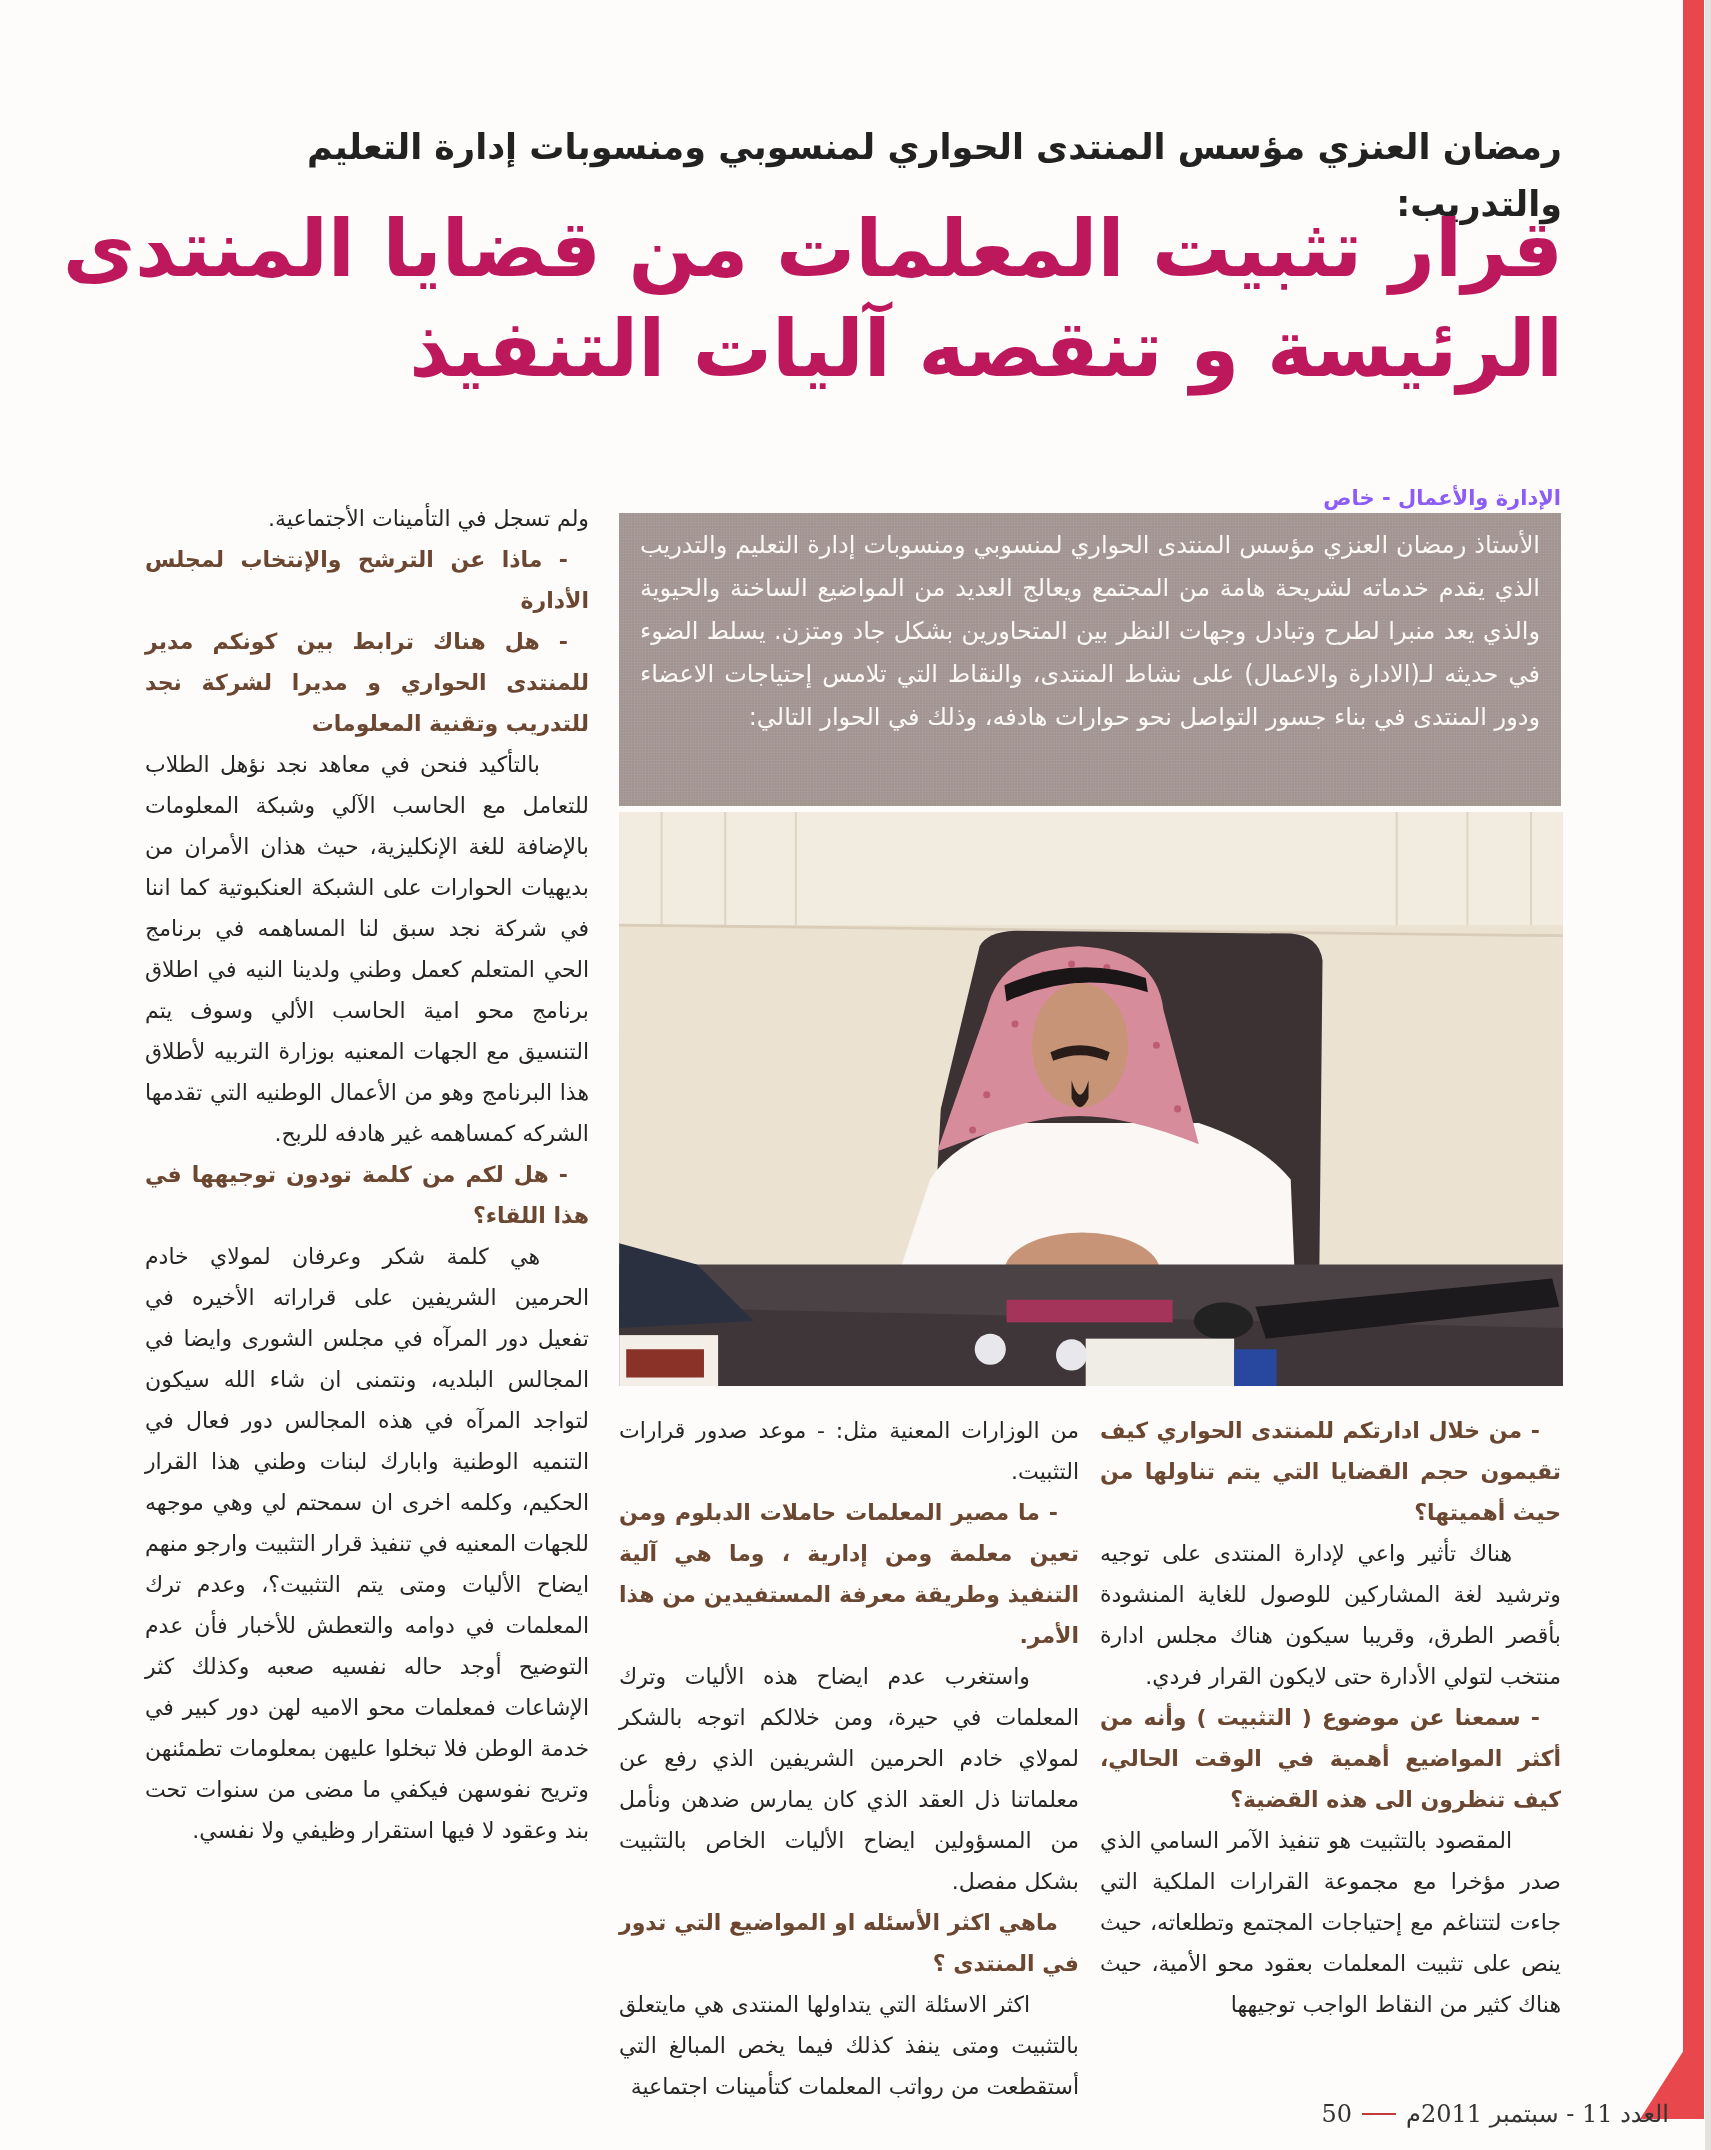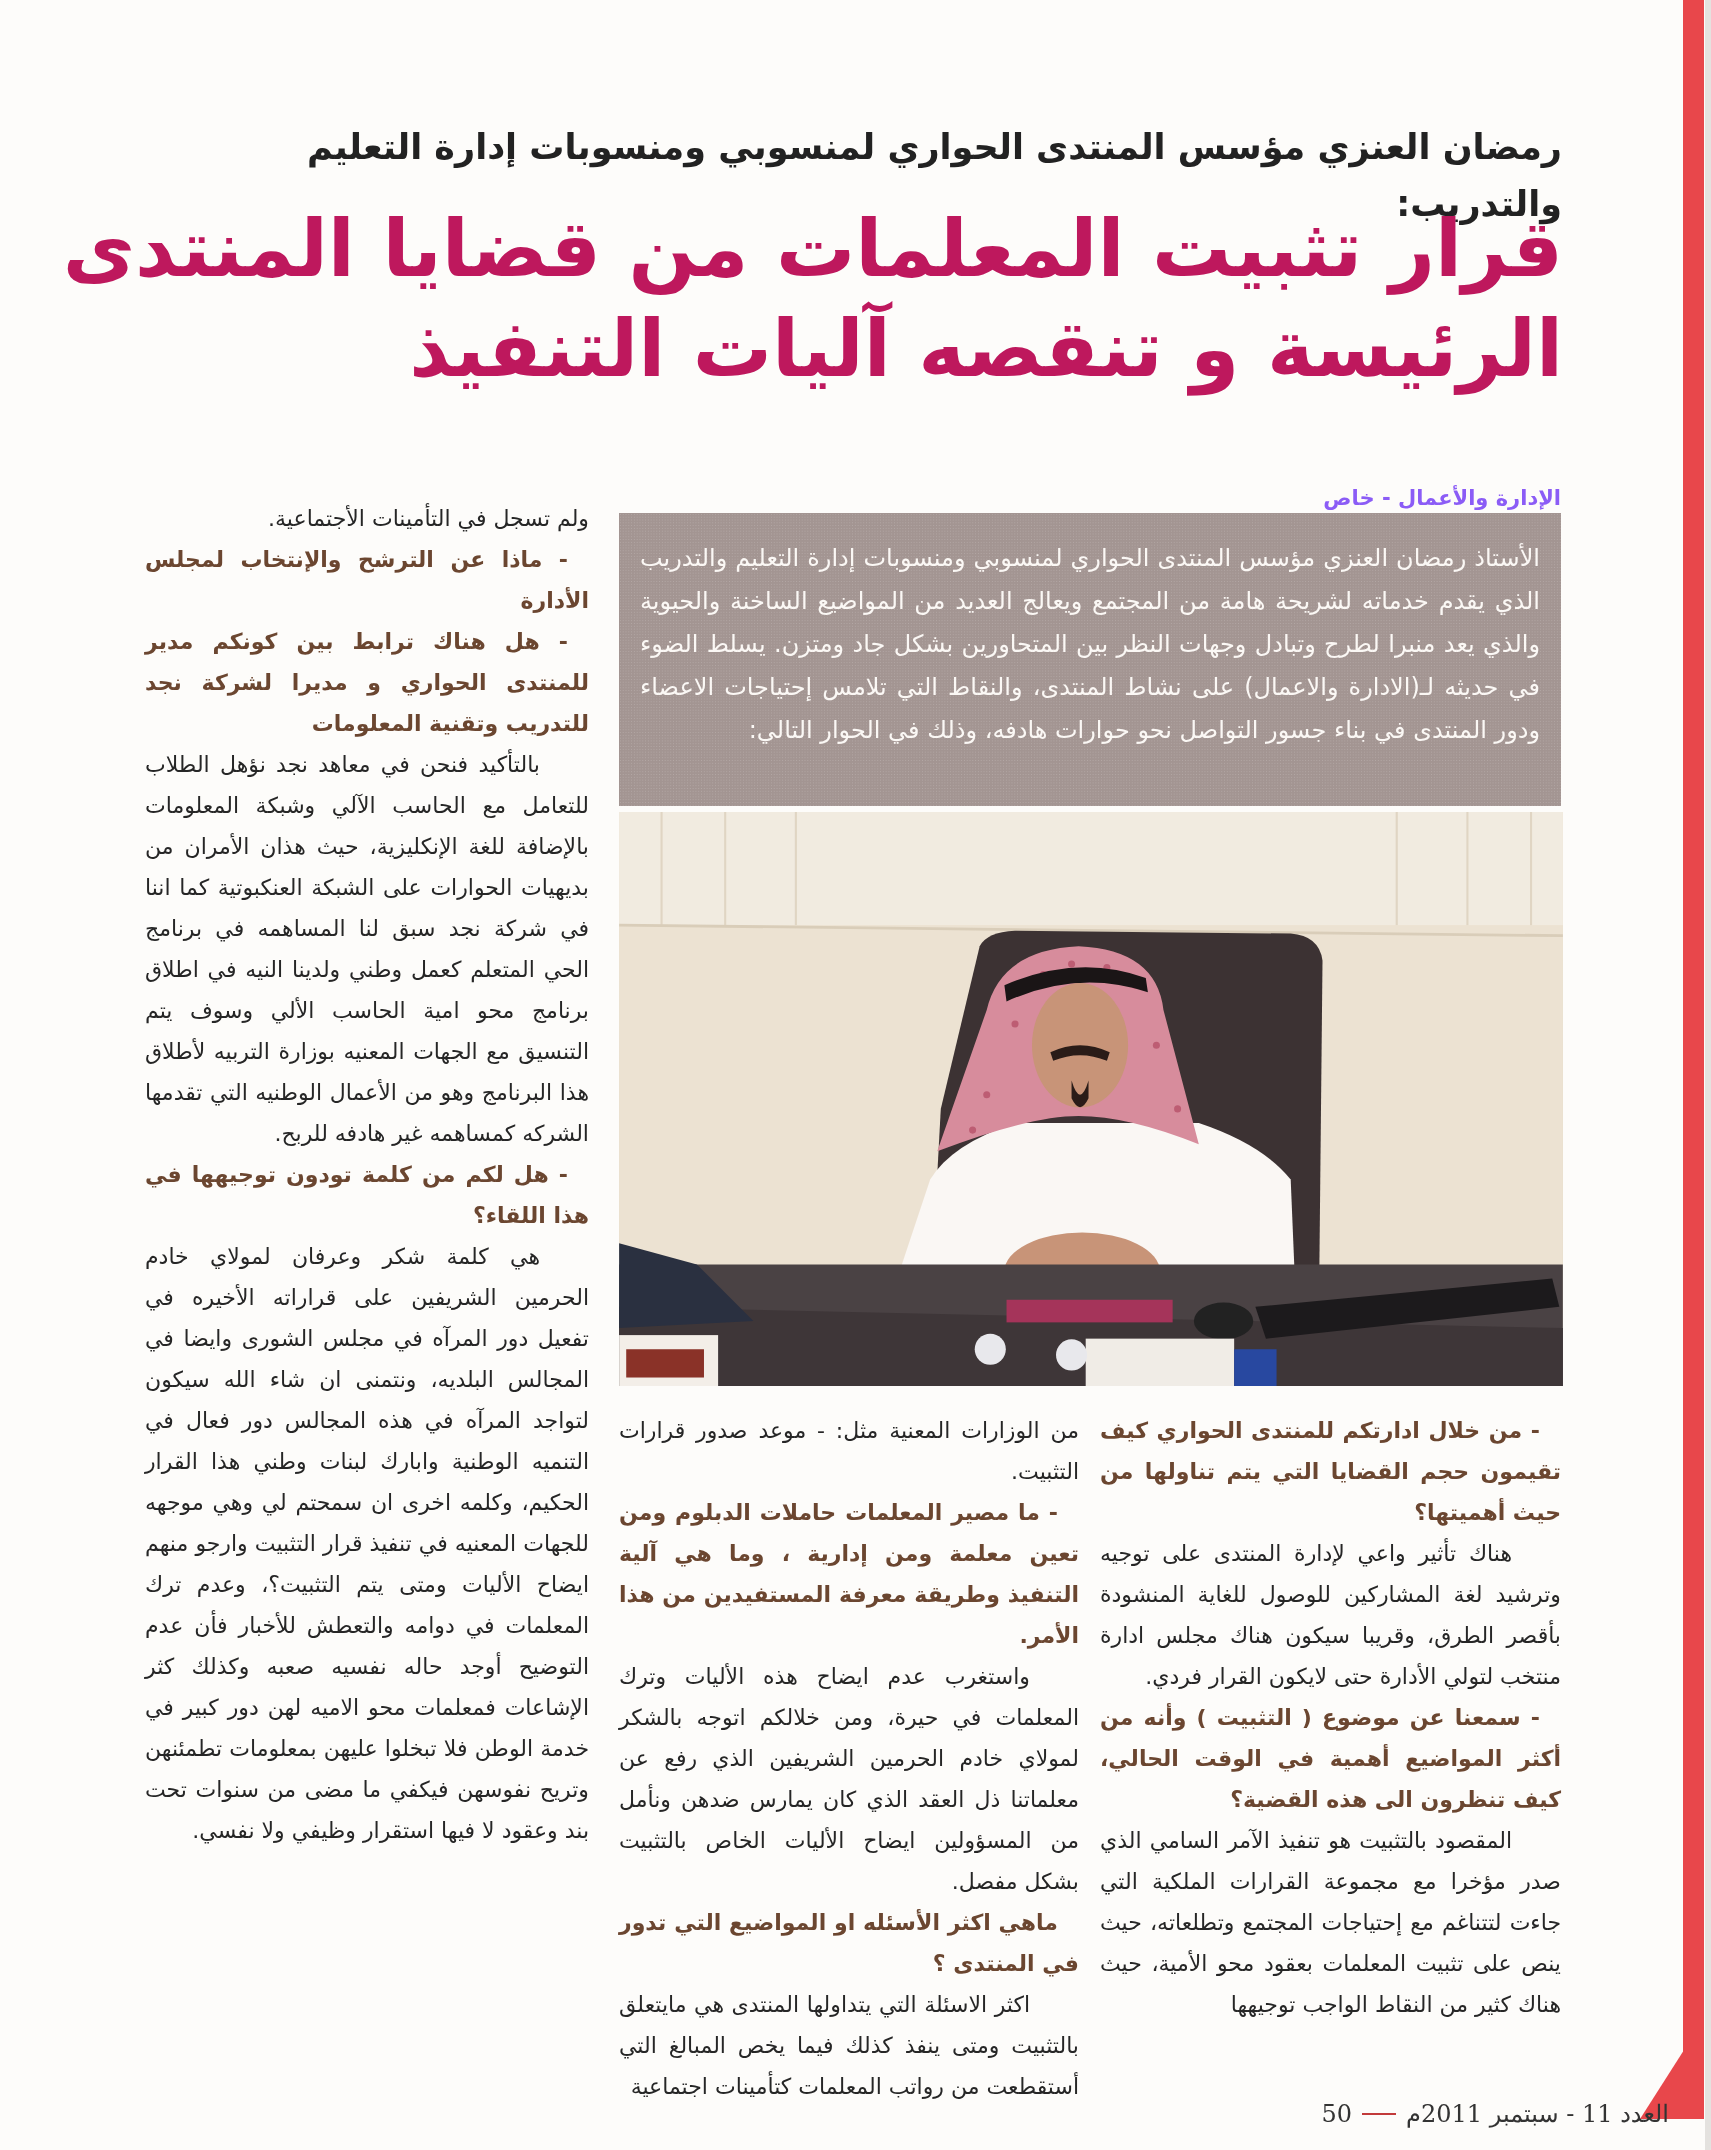--- a/index.html
+++ b/index.html
@@ -36,21 +36,21 @@
     left: 619px; top: 481px; width: 942px; text-align: right;
     font-weight: bold; font-size: 21px; line-height: 34px; color: #8b5cf6;
   }
 
   
   #intro-box {
     left: 619px; top: 513px; width: 942px; height: 293px;
     background-color: #a39592;
     background-image: radial-gradient(rgba(255,255,255,0.18) 0.7px, transparent 0.8px);
     background-size: 2.8px 2.8px;
-    box-sizing: border-box; padding: 24px 21px 14px 21px;
+    box-sizing: border-box; padding: 11px 21px 14px 21px;
   }
   #intro-text {
     color: #fbf8f5; font-size: 24px; line-height: 43px; text-align: justify;
     text-align-last: right;
   }
 
   
   #photo {
     left: 619px; top: 812px; width: 944px; height: 574px; overflow: hidden;
     background: linear-gradient(180deg, #efe6d6 0%, #e9dcc8 50%, #e2d2bb 100%);

